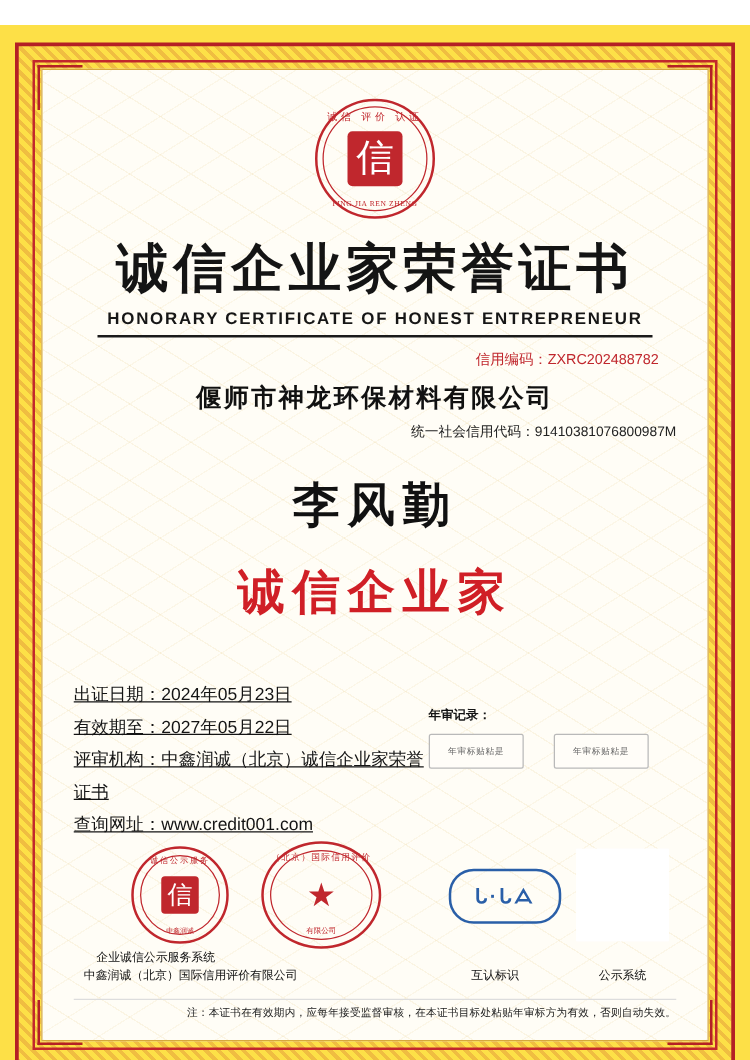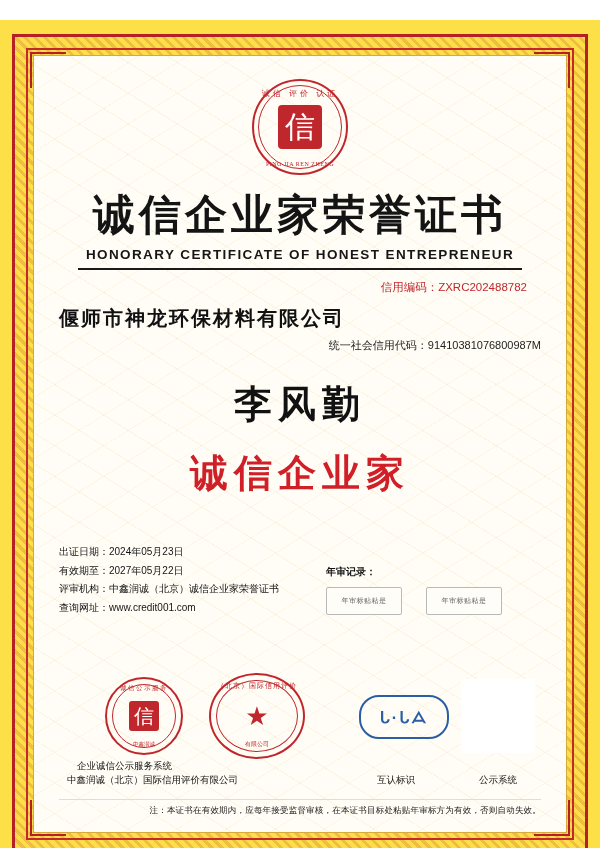--- a/index.html
+++ b/index.html
@@ -184,20 +184,21 @@
     margin-top: 10px;
     text-align: right;
     padding-right: 14px;
     font-size: 11.5px;
     color: #c0272d;
     font-family: "Liberation Sans", sans-serif;
   }
 
   .company {
     margin-top: 10px;
+    text-align: center;
     font-family: "Liberation Serif", serif;
     font-weight: bold;
     font-size: 20px;
     letter-spacing: 2px;
     color: #111;
   }
   .usci {
     margin-top: 6px;
     text-align: right;
     font-size: 11px;
@@ -225,23 +226,24 @@
 
   
   .details {
     position: relative;
     margin-top: 44px;
     display: flex;
     justify-content: space-between;
     align-items: flex-start;
   }
   .details-left {
-    font-size: 10px;
+    font-size: 14px;
     color: #141414;
     line-height: 1.85;
+    text-decoration: underline;
   }
   .details-right {
     width: 215px;
     padding-top: 22px;
   }
   .annual-label {
     font-size: 10px;
     font-weight: bold;
     color: #141414;
     margin-bottom: 8px;

